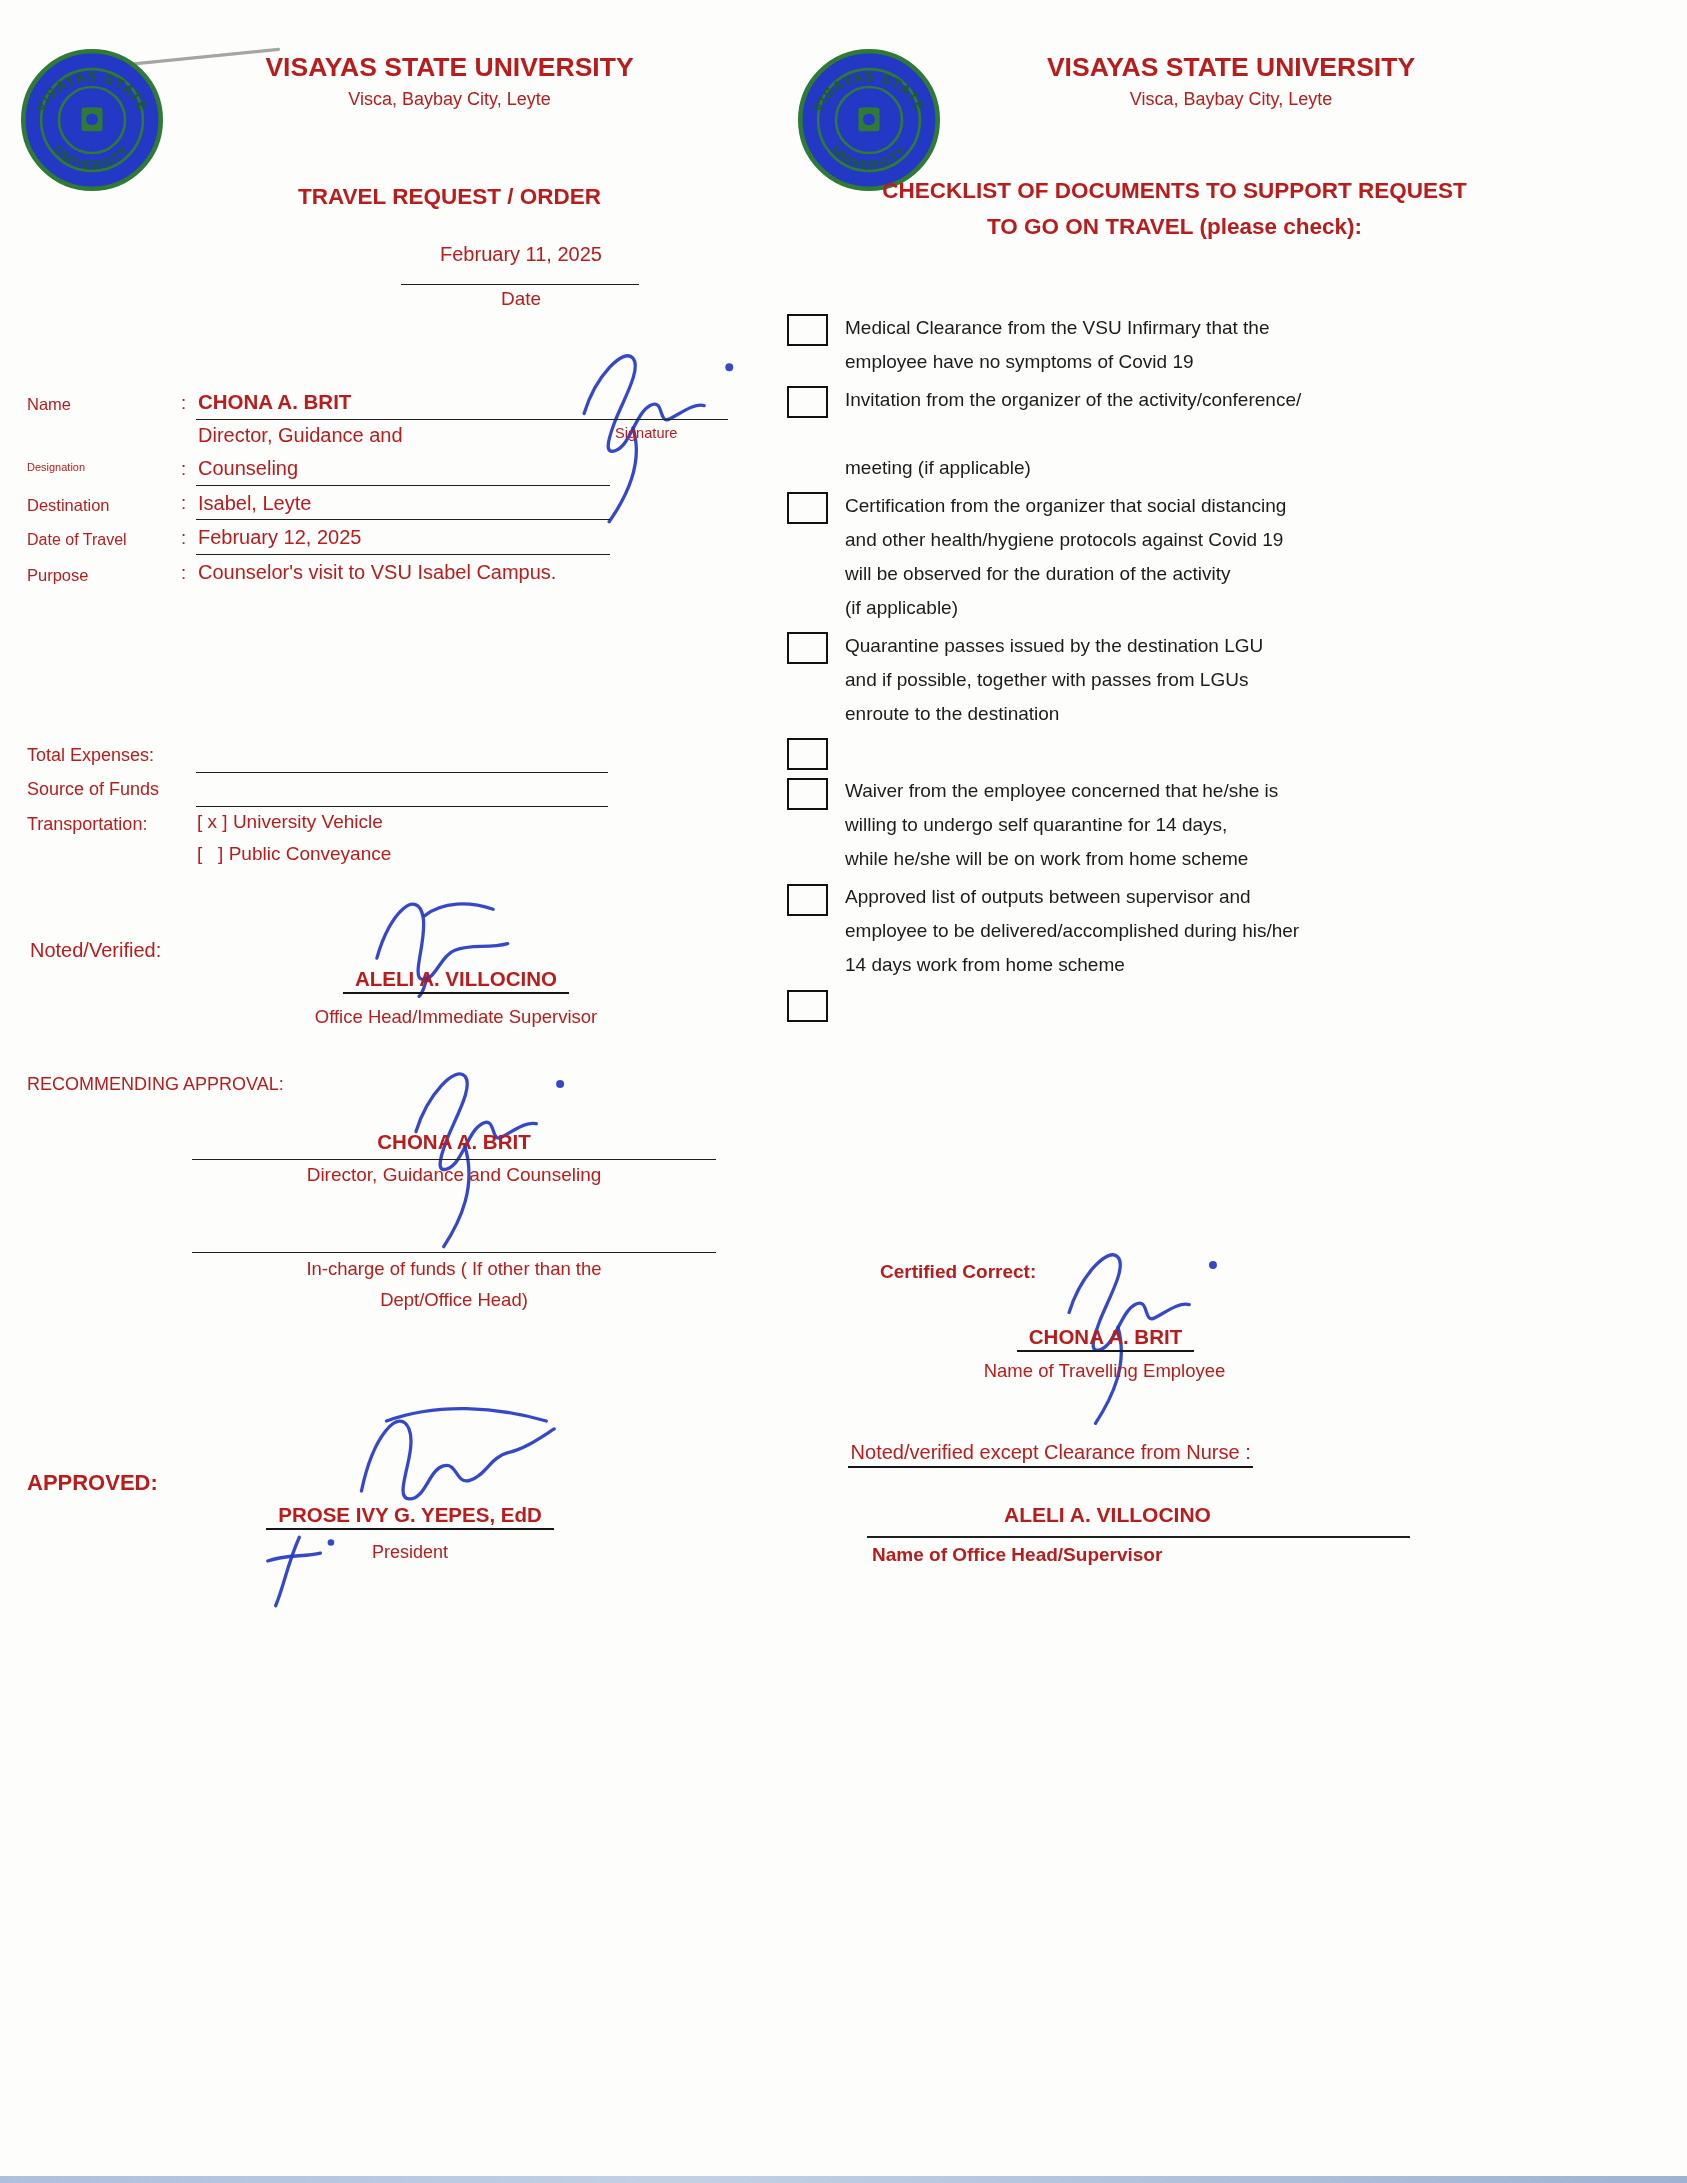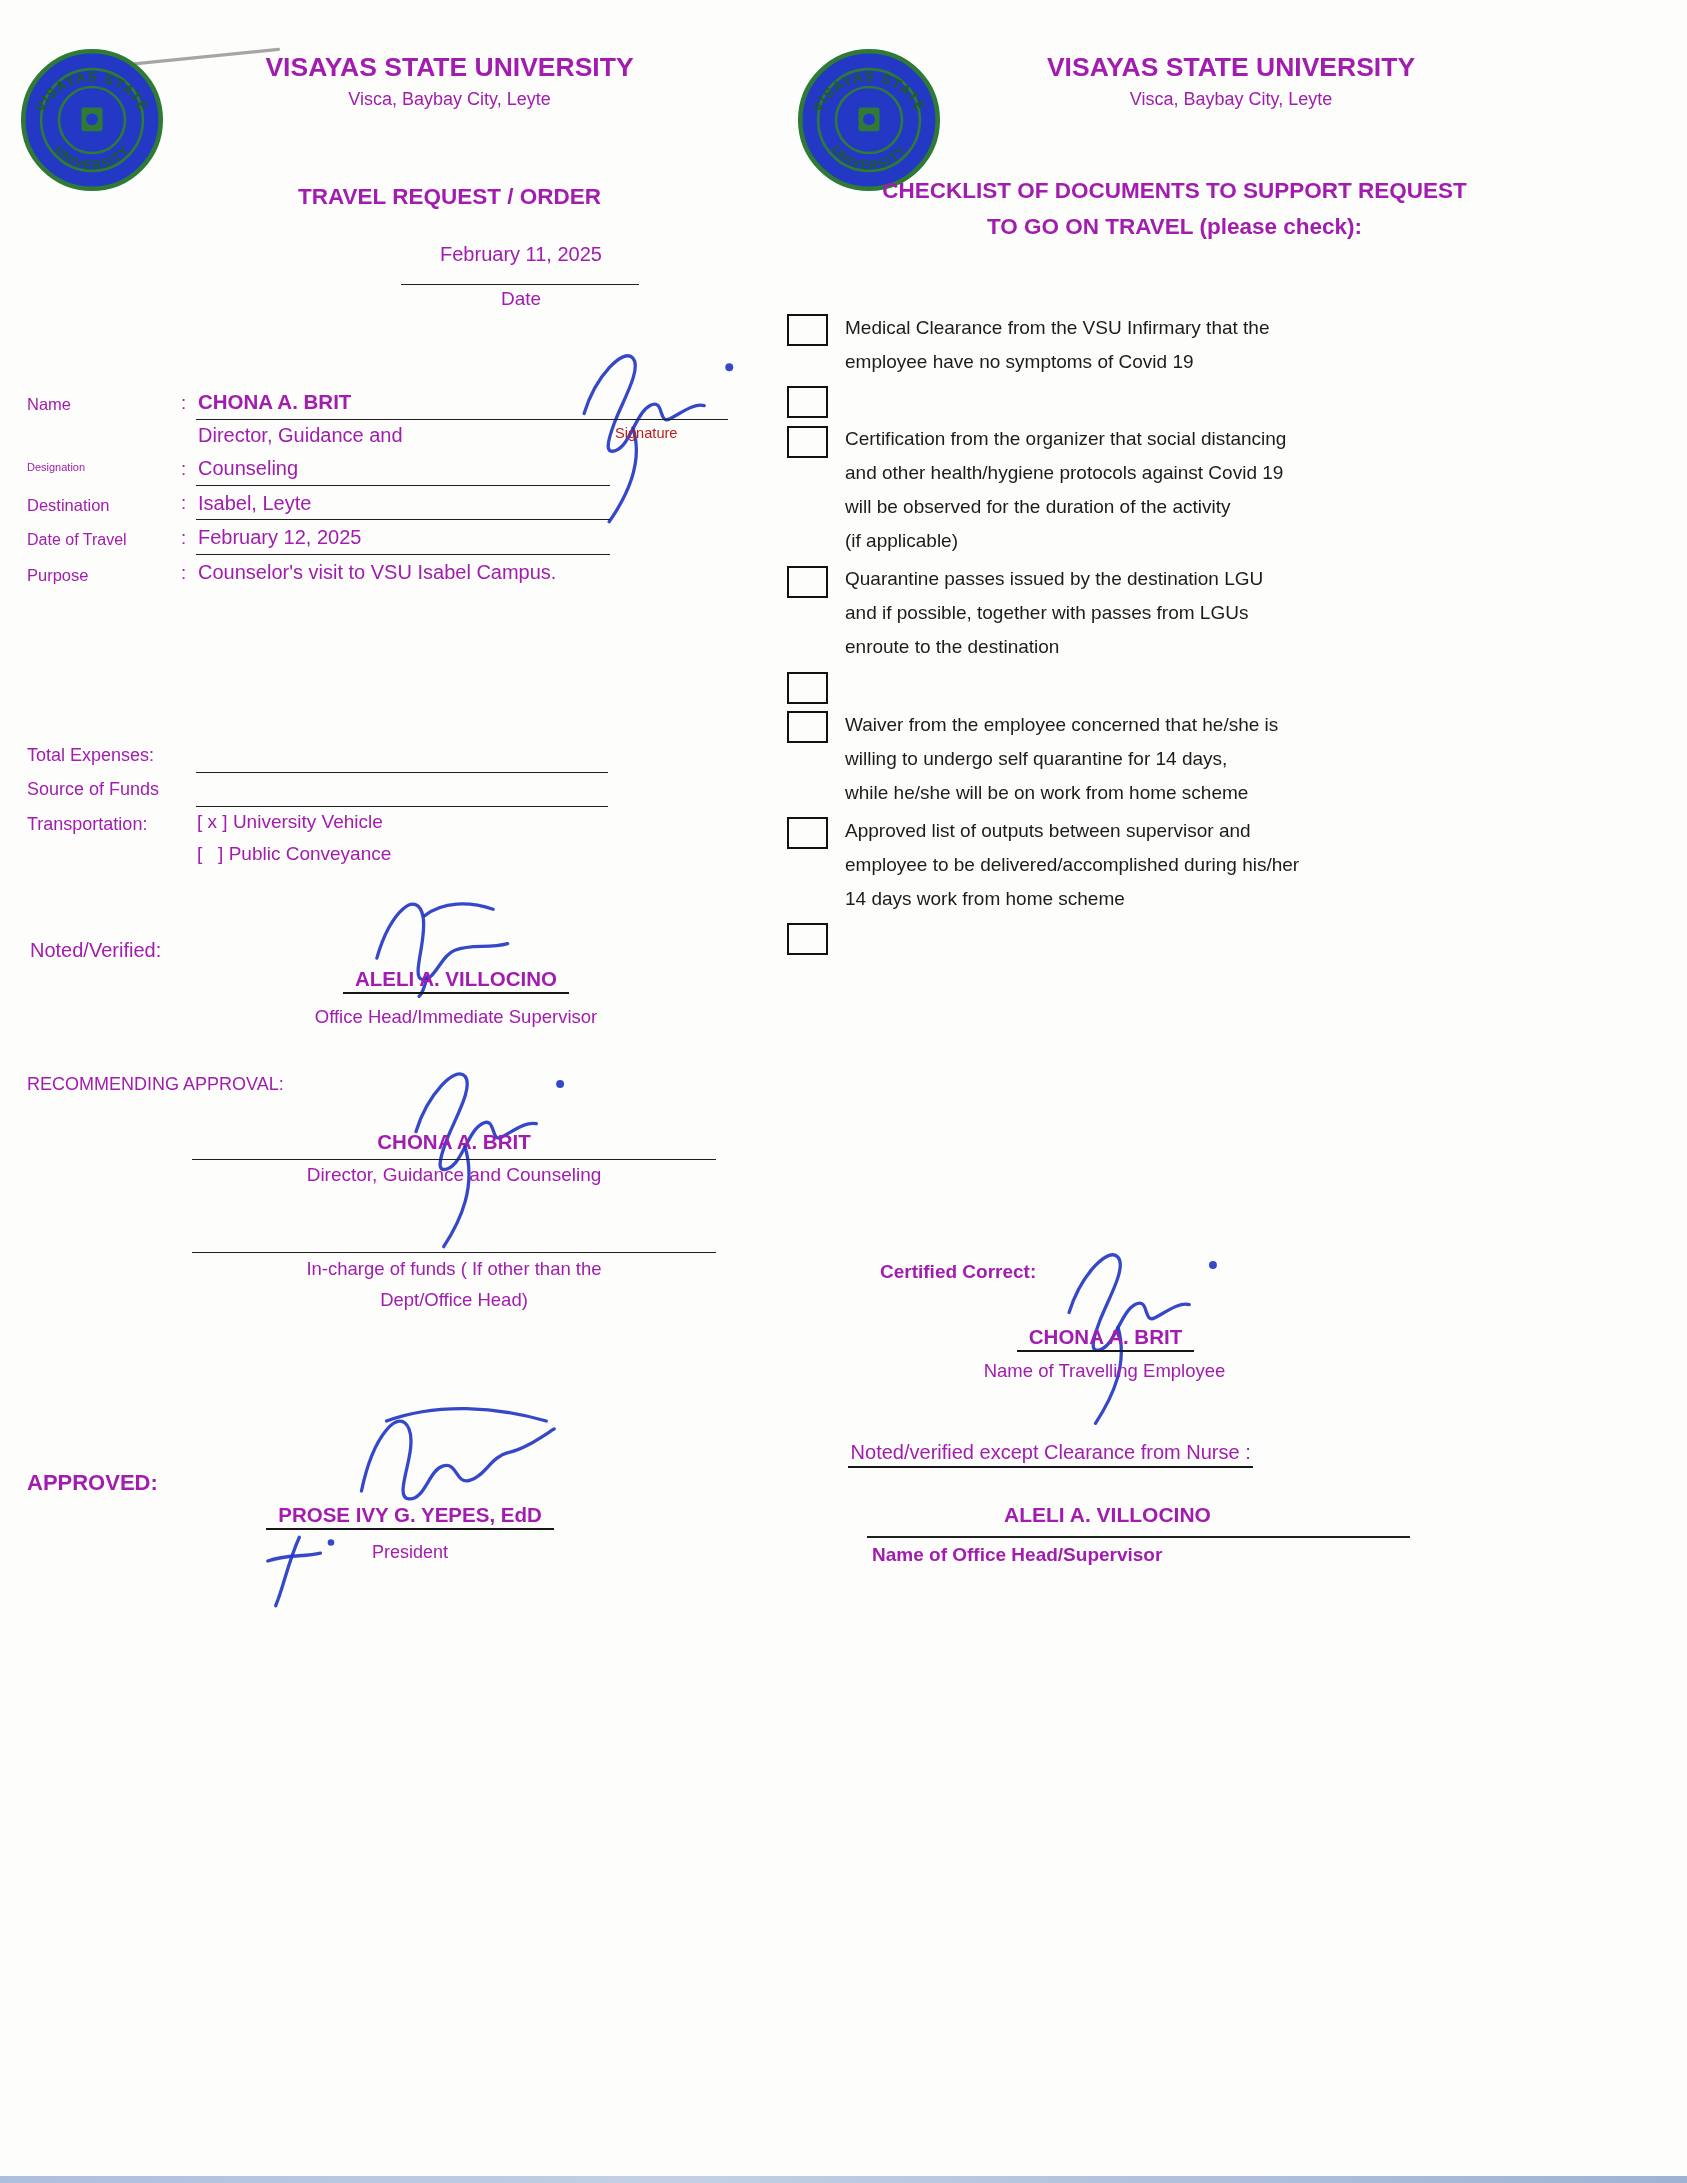--- a/index.html
+++ b/index.html
@@ -1,19 +1,19 @@
 <!DOCTYPE html>
 <html style="font-size:10.6px"><head>
 <meta charset="utf-8">
 <style>
   html,body{margin:0;padding:0;}
   body{background:#e9e9e9;}
   .page{position:relative;width:1687px;height:2183px;background:#fdfdfb;overflow:hidden;
         font-family:"Liberation Sans",sans-serif;}
-  .t{position:absolute;font-family:"Liberation Sans",sans-serif;color:#a21caf;white-space:nowrap;}
+  .t{position:absolute;font-family:"Liberation Sans",sans-serif;color:#b91c1c;white-space:nowrap;}
   .c{text-align:center;}
   .b{font-weight:bold;}
   .pre{white-space:pre;}
   .line{position:absolute;border-top:1.3px solid #1f1f1f;height:0;}
   .u{border-bottom:2px solid #161616;padding:0 12px 2px;}
   .sig{position:absolute;}
   .sig path{fill:none;stroke:#2438c6;stroke-width:5;stroke-linecap:round;stroke-linejoin:round;opacity:.92;}
   .sig circle{fill:#2438c6;opacity:.92;}
   .checklist{position:absolute;left:787px;top:311px;width:781px;}
   .chk-item{position:relative;margin-bottom:4px;display:flex;align-items:flex-start;}
@@ -157,20 +157,23 @@
   <div class="t c" style="left:225px;top:1542px;width:370px;font-size:18px">President</div>
 
   <div class="checklist">
     <div class="chk-item">
       <span class="chk-box"></span>
       <span class="chk-text">Medical Clearance from the VSU Infirmary that the
 employee have no symptoms of Covid 19</span>
     </div>
     <div class="chk-item">
       <span class="chk-box"></span>
+      <span class="chk-text">Invitation from the organizer of the activity/conference/
+
+meeting (if applicable)</span>
     </div>
     <div class="chk-item">
       <span class="chk-box"></span>
       <span class="chk-text">Certification from the organizer that social distancing
 and other health/hygiene protocols against Covid 19
 will be observed for the duration of the activity
  (if applicable)</span>
     </div>
     <div class="chk-item">
       <span class="chk-box"></span>

